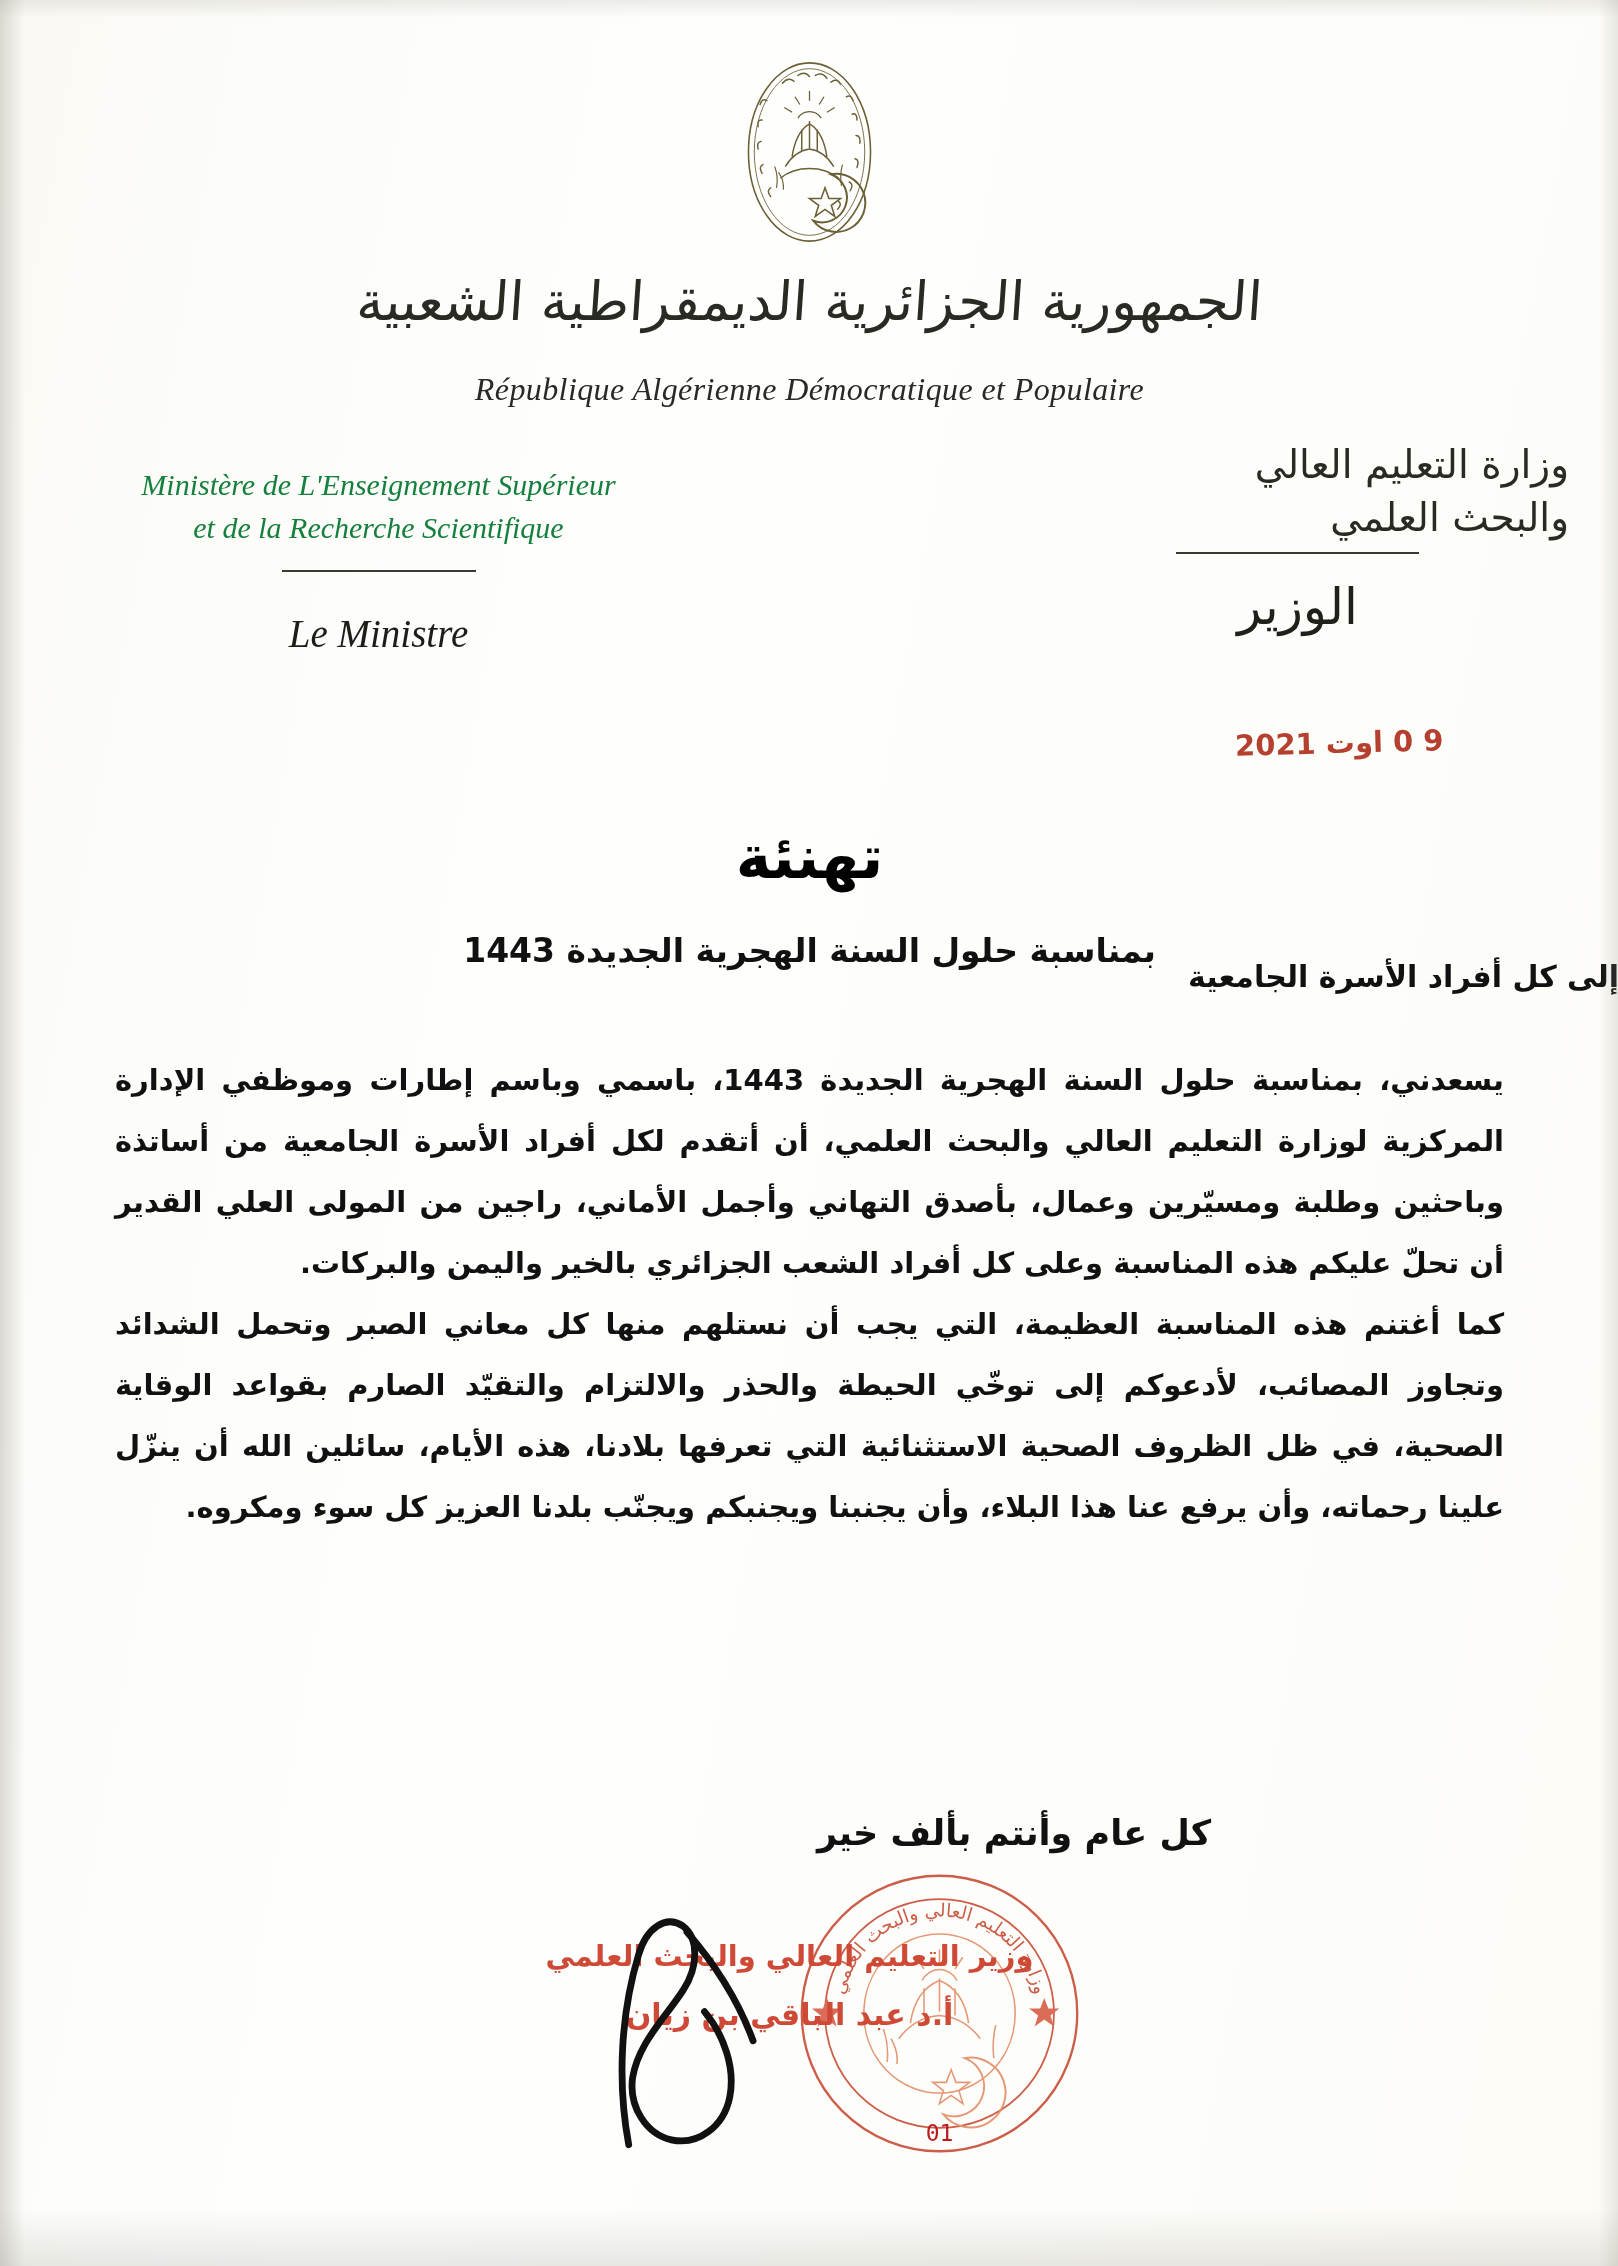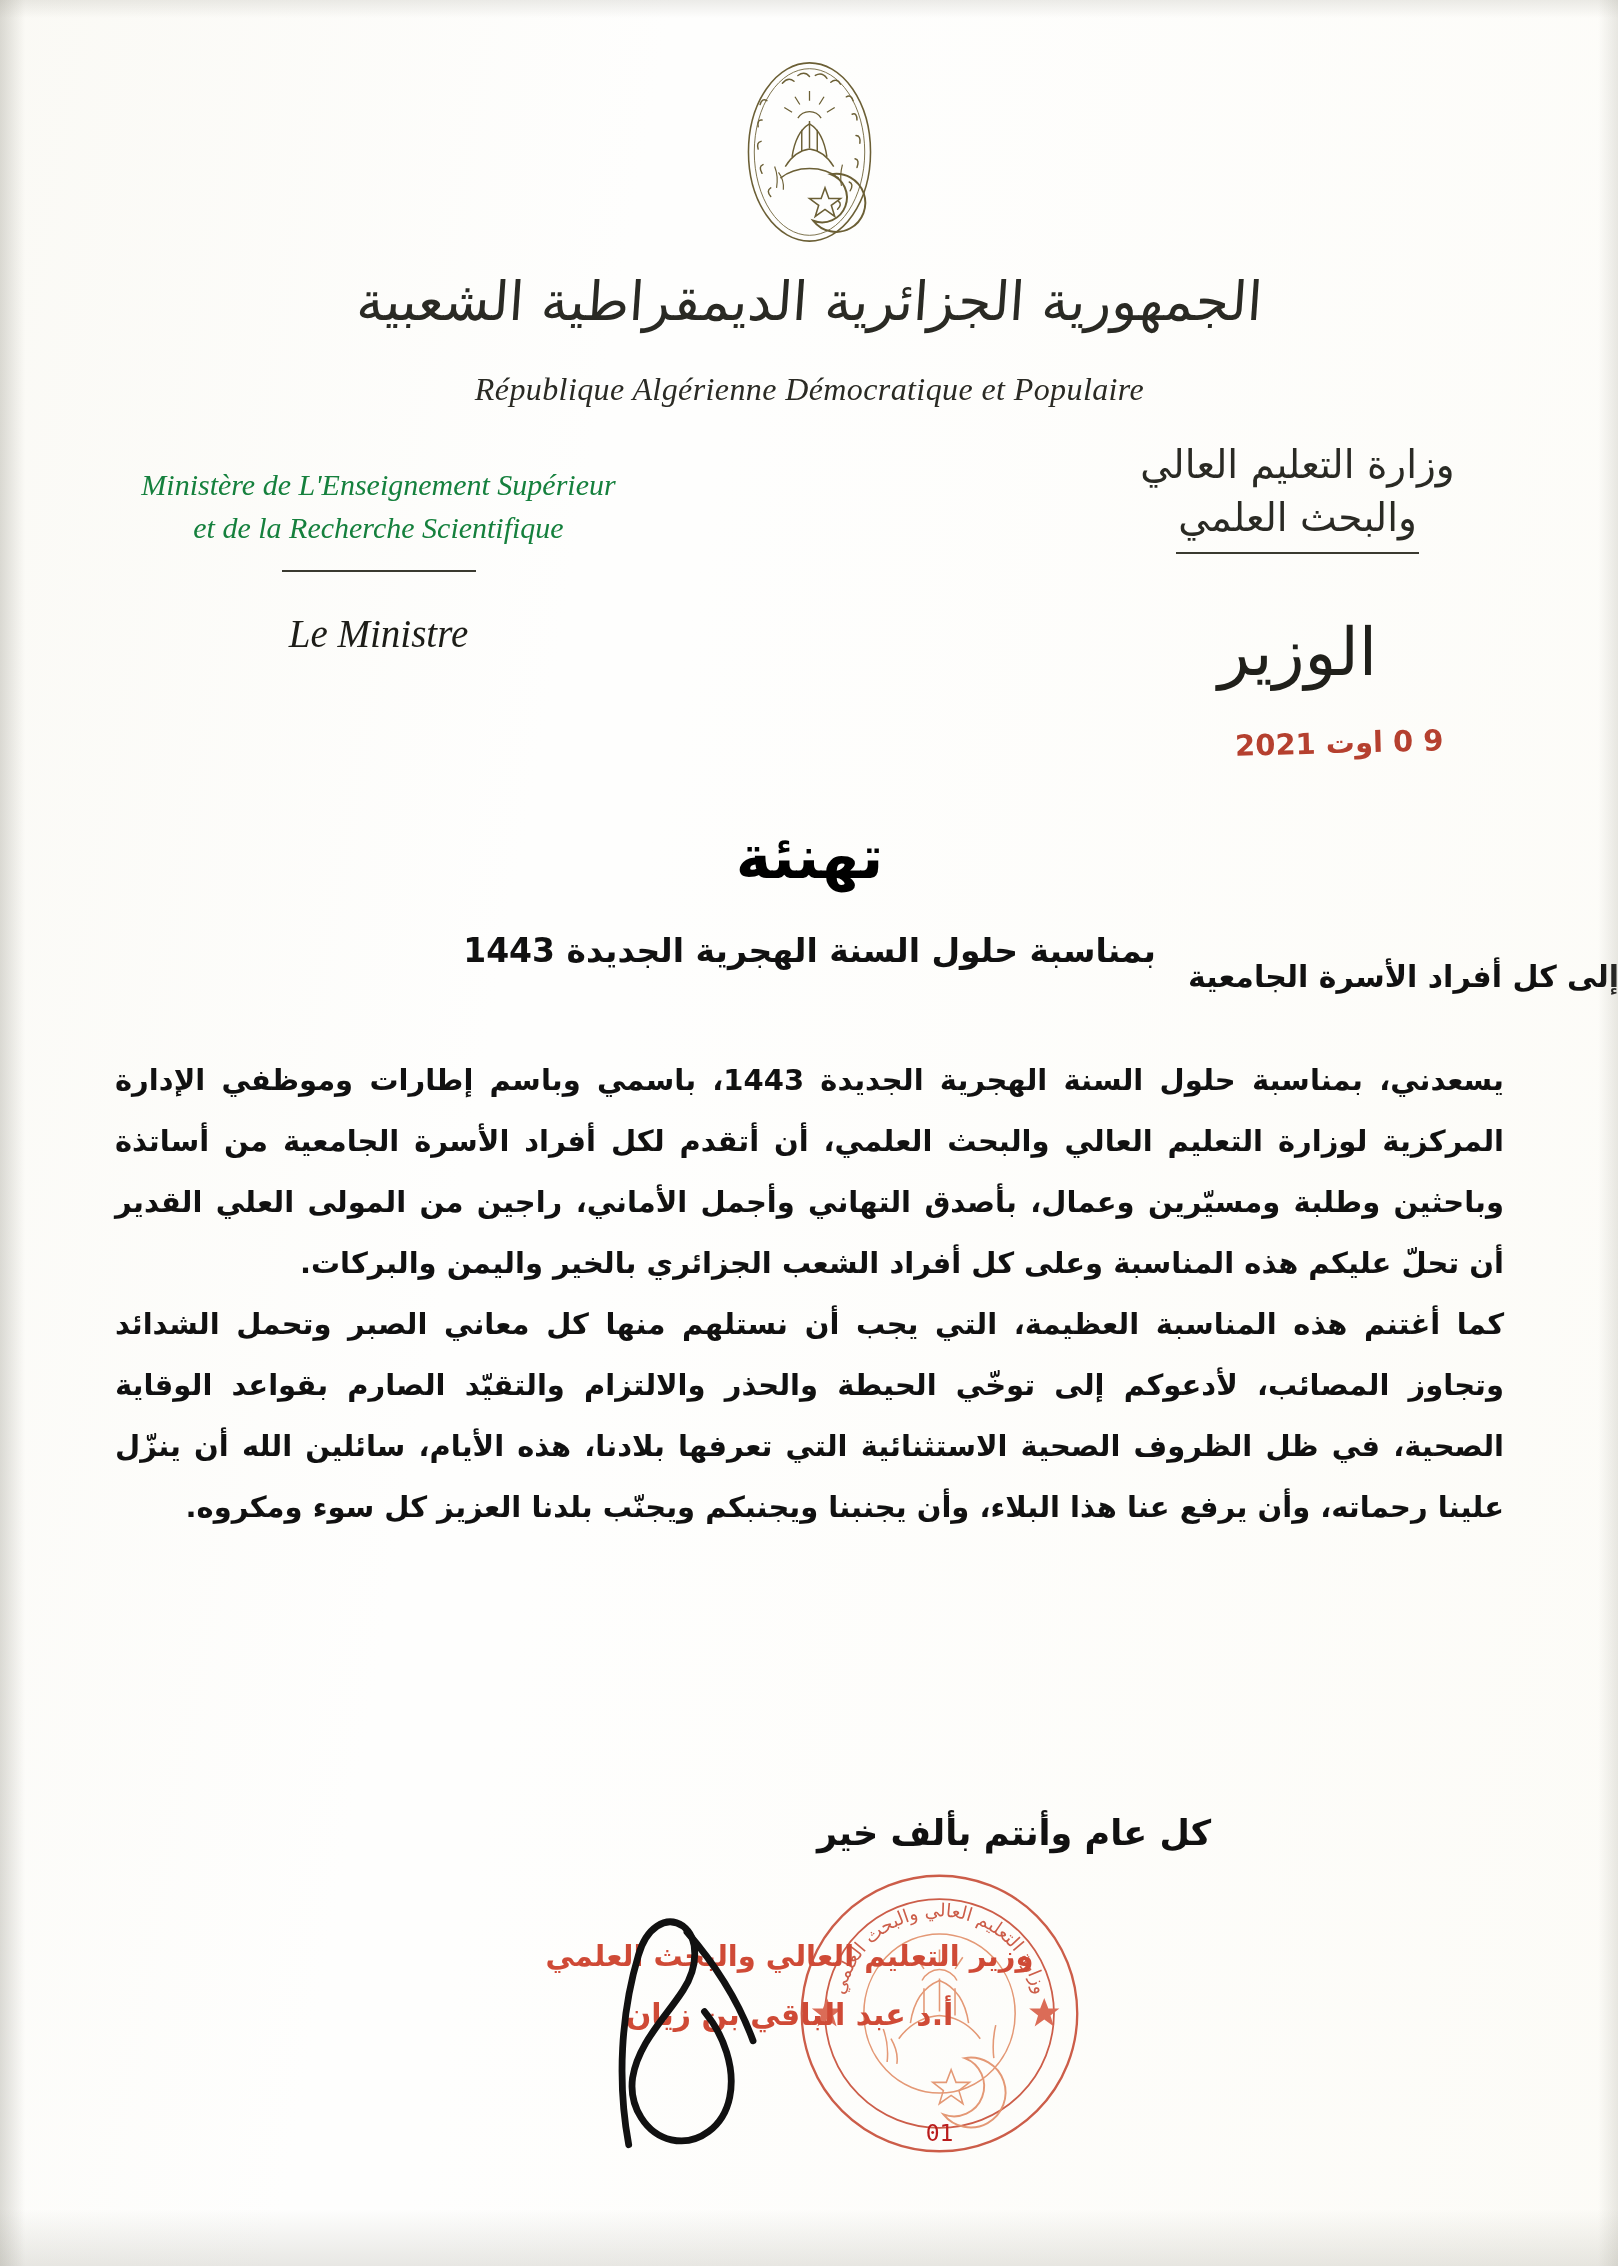--- a/index.html
+++ b/index.html
@@ -94,42 +94,42 @@
     font-size: 39px;
     color: #1d1d18;
   }
 
   
   #ministry-ar {
     position: absolute;
     right: 50px;
     top: 439px;
     width: 543px;
-    text-align: center;
+    text-align: right;
     direction: rtl;
     font-family: "DejaVu Sans", sans-serif;
     font-size: 39px;
     line-height: 1.35;
     color: #2a2a24;
   }
   #ministry-ar .rule {
     width: 243px;
     height: 1.9px;
     background: #3a3a30;
     margin: 7.8px auto 0 auto;
   }
   #al-wazir {
     position: absolute;
     right: 50px;
-    top: 614px;
+    top: 578px;
     width: 543px;
     text-align: center;
     direction: rtl;
     font-family: Liberation Serif, serif;
-    font-size: 66px;
+    font-size: 50px;
     letter-spacing: 5.8px;
     color: #20201b;
   }
 
   
   #date-stamp {
     position: absolute;
     right: 175px;
     top: 726px;
     direction: rtl;

